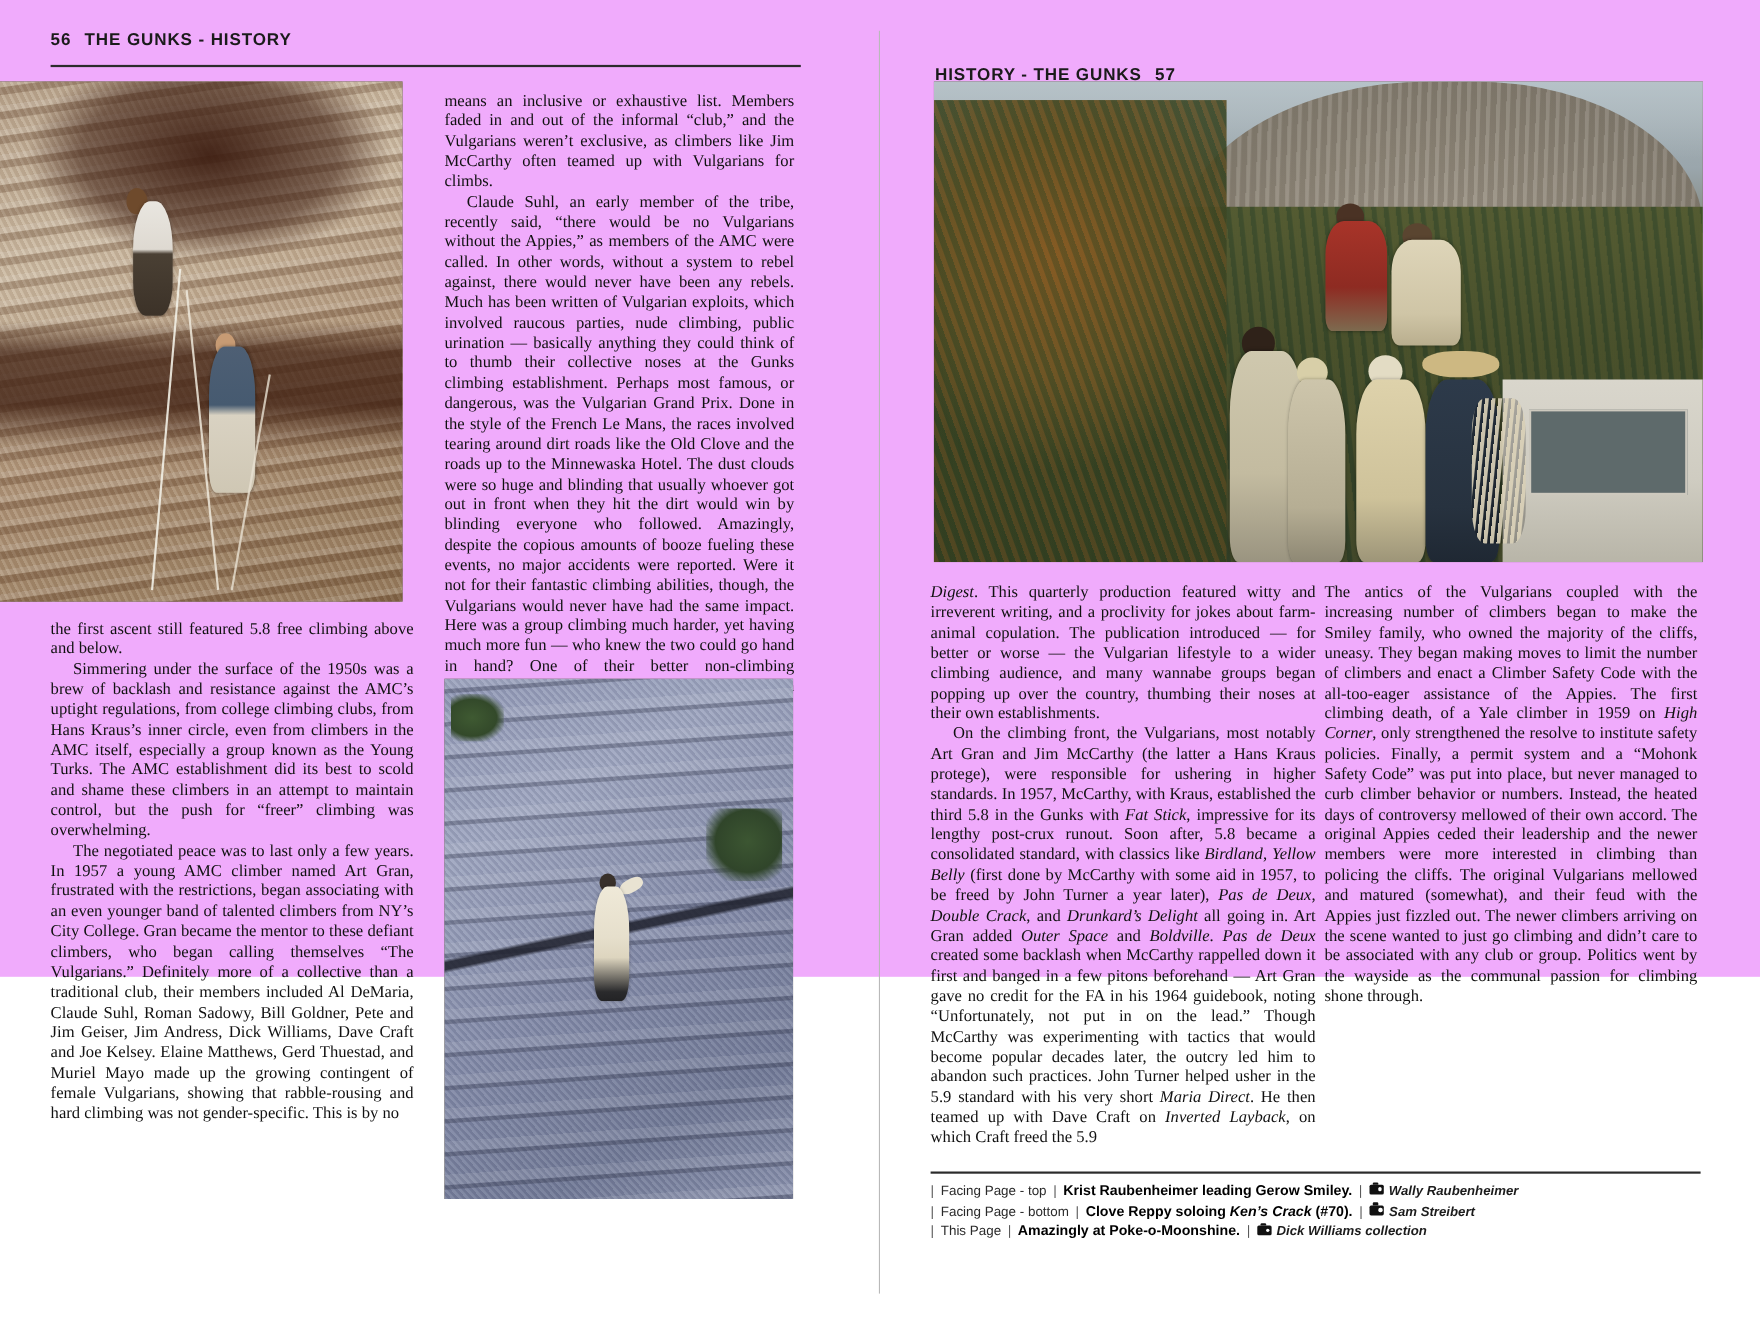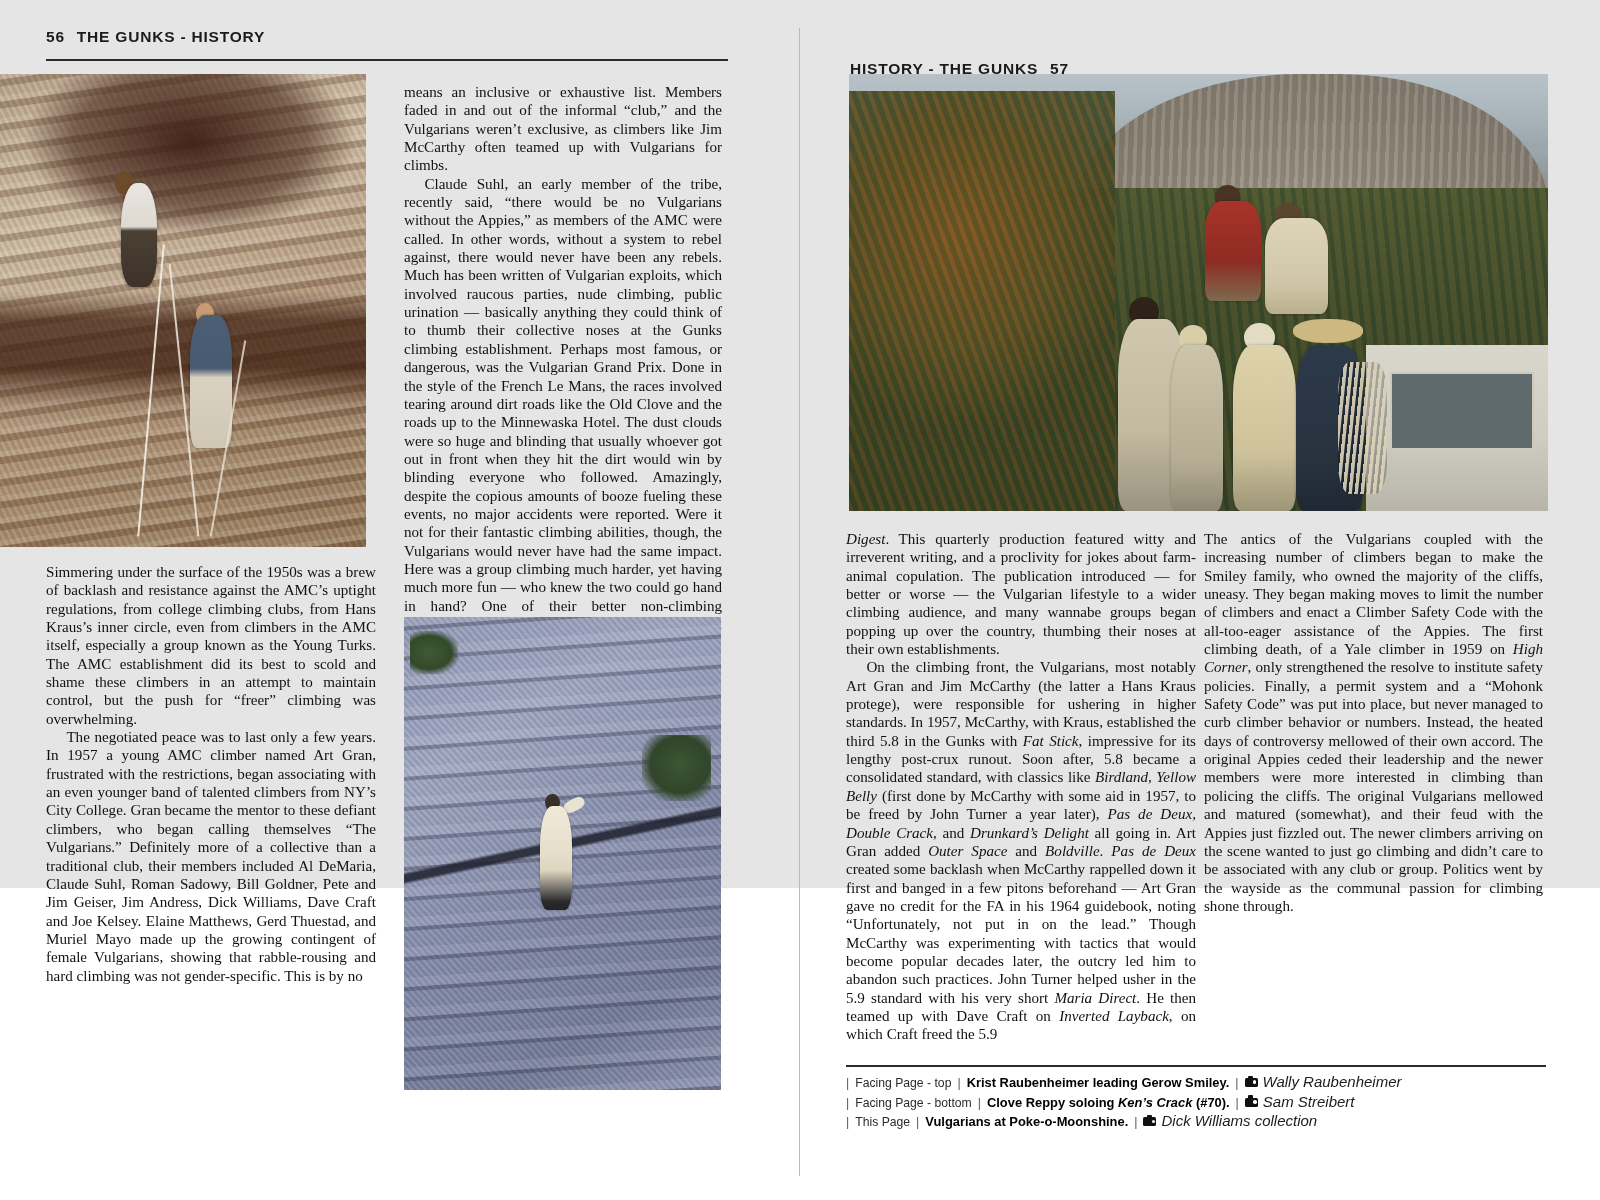--- a/index.html
+++ b/index.html
@@ -12,21 +12,21 @@
     height: 1200px;
     font-family: "Liberation Serif", "DejaVu Serif", serif;
     color: #111111;
     overflow: hidden;
   }
 
   .spread {
     position: relative;
     width: 1600px;
     height: 888px;
-    background: #e5e5e5;
+    background: #f0abfc;
   }
 
   
   .gutter {
     position: absolute;
     left: 799px;
     top: 28px;
     width: 1px;
     height: 1148px;
     background: #b9b9b9;
@@ -303,22 +303,23 @@
     color: #2a2a2a;
   }
   .credit-line .what {
     font-weight: 700;
     font-size: 12.9px;
     color: #000000;
   }
   .credit-line .what .it { }
   .credit-line .who {
     font-style: italic;
-    font-size: 15px;
+    font-size: 12px;
     color: #1c1c1c;
+    font-weight: bold;
   }
   .cam-icon {
     display: inline-block;
     position: relative;
     width: 13px;
     height: 9px;
     background: #111111;
     border-radius: 1.5px;
     margin-right: 5px;
     vertical-align: -1px;
@@ -361,20 +362,21 @@
         <div class="leader"></div>
         <div class="belayer-head"></div>
         <div class="belayer"></div>
         <div class="rope1"></div>
         <div class="rope2"></div>
         <div class="rope3"></div>
       </div>
     </div>
 
     <div class="col" id="col1">
+      <p>the first ascent still featured 5.8 free climbing above and below.</p>
       <p>Simmering under the surface of the 1950s was a brew of backlash and resistance against the AMC’s uptight regulations, from college climbing clubs, from Hans Kraus’s inner circle, even from climbers in the AMC itself, especially a group known as the Young Turks. The AMC establishment did its best to scold and shame these climbers in an attempt to maintain control, but the push for “freer” climbing was overwhelming.</p>
       <p>The negotiated peace was to last only a few years. In 1957 a young AMC climber named Art Gran, frustrated with the restrictions, began associating with an even younger band of talented climbers from NY’s City College. Gran became the mentor to these defiant climbers, who began calling themselves “The Vulgarians.” Definitely more of a collective than a traditional club, their members included Al DeMaria, Claude Suhl, Roman Sadowy, Bill Goldner, Pete and Jim Geiser, Jim Andress, Dick Williams, Dave Craft and Joe Kelsey. Elaine Matthews, Gerd Thuestad, and Muriel Mayo made up the growing contingent of female Vulgarians, showing that rabble-rousing and hard climbing was not gender-specific. This is by no</p>
     </div>
 
     <div class="col" id="col2">
       <p>means an inclusive or exhaustive list. Members faded in and out of the informal “club,” and the Vulgarians weren’t exclusive, as climbers like Jim McCarthy often teamed up with Vulgarians for climbs.</p>
       <p><span>Claude Suhl, an early member of the tribe, recently said, “there would be no Vulgarians without the Appies,” as members of the AMC were called. In other words, without a system to rebel against, there would never have been any rebels. Much has been written of Vulgarian exploits, which involved raucous parties, nude climbing, public urination — basically anything they could think of to thumb their collective noses at the Gunks climbing establishment. Perhaps most famous, or dangerous, was the Vulgarian Grand Prix. Done in the style of the French Le Mans, the races involved tearing around dirt roads like the Old Clove and the roads up to the Minnewaska Hotel. The dust clouds were so huge and blinding that usually whoever got out in front when they hit the dirt would win by blinding everyone who followed. Amazingly, despite the copious amounts of booze fueling these events, no major accidents were reported. Were it not for their fantastic climbing abilities, though, the Vulgarians would never have had the same impact. Here was a group climbing much harder, yet having much more fun — who knew the two could go hand in hand? One of their better non-climbing contributions was the introduction of a publication known as </span><span class="it">Vulgarian</span></p>
     </div>
 
     <div class="photo" id="photo-b">
@@ -447,21 +449,21 @@
       <span class="what"><span>Clove Reppy soloing </span><span class="it">Ken’s Crack</span><span> (#70).</span></span>
       <span class="bar mid">|</span>
       <span class="cam-icon"></span>
       <span class="who">Sam Streibert</span>
     </div>
 
     <div class="credit-line">
       <span class="bar">|</span>
       <span class="where">This Page</span>
       <span class="bar mid">|</span>
-      <span class="what"><span>Vulgarians at Poke-o-Moonshine.</span></span>
+      <span class="what"><span>Amazingly at Poke-o-Moonshine.</span></span>
       <span class="bar mid">|</span>
       <span class="cam-icon"></span>
       <span class="who">Dick Williams collection</span>
     </div>
 
   </div>
 
 </div>
 
 </body></html>

